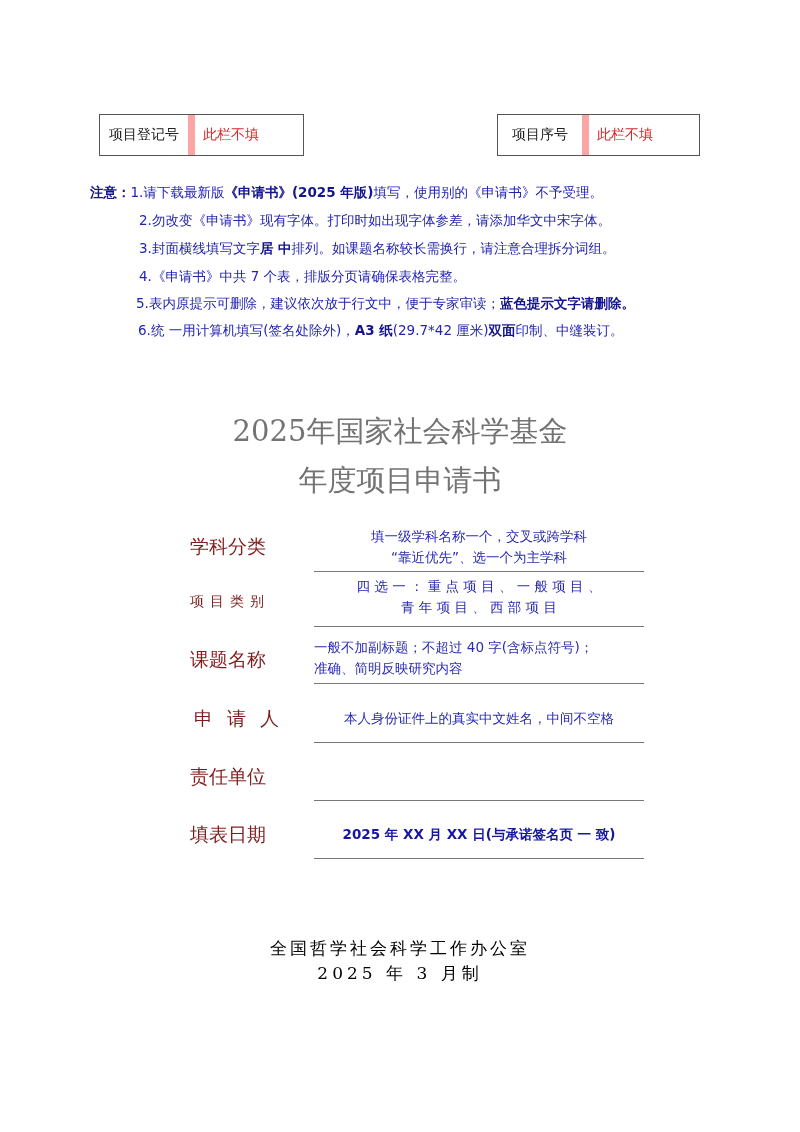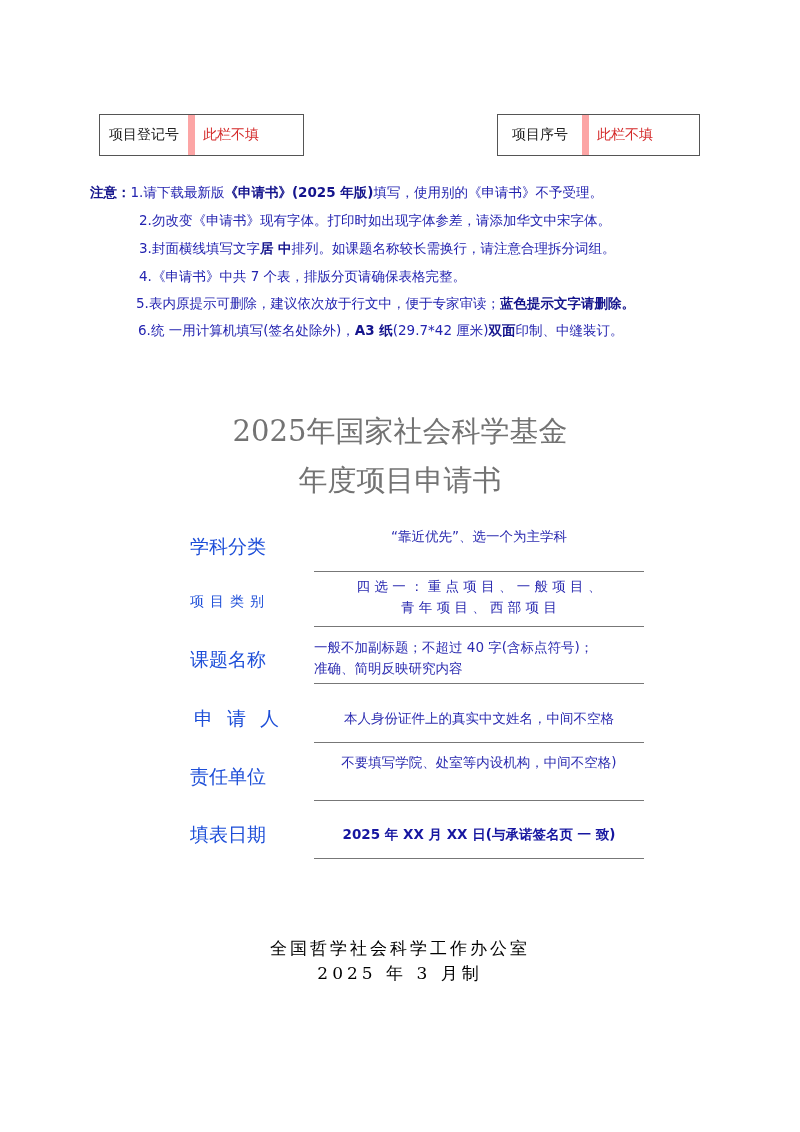--- a/index.html
+++ b/index.html
@@ -23,21 +23,21 @@
   .note-line { position: absolute; white-space: nowrap; }
   .note-line b { color: #14148c; }
   .note-prefix { font-weight: bold; color: #14148c; }
 
   .title { position: absolute; left: 0; width: 800px; text-align: center;
            font-size: 29px; color: #737373; font-family: "DejaVu Serif", serif; }
   #title1 { top: 412px; }
   #title2 { top: 461px; }
 
   .field-row { position: absolute; left: 190px; width: 464px; }
-  .field-label { position: absolute; left: 0; font-size: 19px; color: #1d4ed8;
+  .field-label { position: absolute; left: 0; font-size: 19px; color: #7f1d1d;
                  font-family: "DejaVu Serif", serif; white-space: nowrap; }
   .field-label.small { font-size: 14px; letter-spacing: 6px; }
   .field-label.spaced { letter-spacing: 14px; }
   .field-value { position: absolute; left: 124px; width: 330px; text-align: center;
                  color: #2a2ab0; font-size: 13.5px; line-height: 21px;
                  font-family: "DejaVu Sans", sans-serif; }
   .field-value.left { text-align: left; }
   .field-value.bold { font-weight: bold; color: #1616a0; }
   .field-line { position: absolute; left: 124px; width: 330px; height: 0;
                 border-top: 1px solid #777; }
@@ -79,20 +79,21 @@
     <span>6.</span><span>统 一用计算机填写(签名处除外)，</span><b>A3 纸</b><span>(29.7*42 厘米)</span><b>双面</b><span>印制、中缝装订。</span>
   </div>
 </div>
 
 <div class="title" id="title1">2025年国家社会科学基金</div>
 <div class="title" id="title2">年度项目申请书</div>
 
 <div class="field-row" style="top:526px;">
   <div class="field-label" style="top:8px;">学科分类</div>
   <div class="field-value" style="top:0px;">
+    <div>填一级学科名称一个，交叉或跨学科</div>
     <div>“靠近优先”、选一个为主学科</div>
   </div>
   <div class="field-line" style="top:45px;"></div>
 </div>
 
 <div class="field-row" style="top:576px;">
   <div class="field-label small" style="top:17px;">项目类别</div>
   <div class="field-value" style="top:0px;">
     <div>四 选 一 ： 重 点 项 目 、 一 般 项 目 、</div>
     <div>青 年 项 目 、 西 部 项 目</div>
@@ -113,21 +114,20 @@
   <div class="field-label spaced" style="top:0px; left:4px;">申请人</div>
   <div class="field-value" style="top:2px;">
     <div>本人身份证件上的真实中文姓名，中间不空格</div>
   </div>
   <div class="field-line" style="top:36px;"></div>
 </div>
 
 <div class="field-row" style="top:752px;">
   <div class="field-label" style="top:12px;">责任单位</div>
   <div class="field-value" style="top:0px;">
-    <div>不要填写学院、处室等内设机构，中间不空格)</div>
   </div>
   <div class="field-line" style="top:48px;"></div>
 </div>
 
 <div class="field-row" style="top:822px;">
   <div class="field-label" style="top:0px;">填表日期</div>
   <div class="field-value bold" style="top:2px;">
     <div>2025 年 XX 月 XX  日(与承诺签名页 一 致)</div>
   </div>
   <div class="field-line" style="top:36px;"></div>

